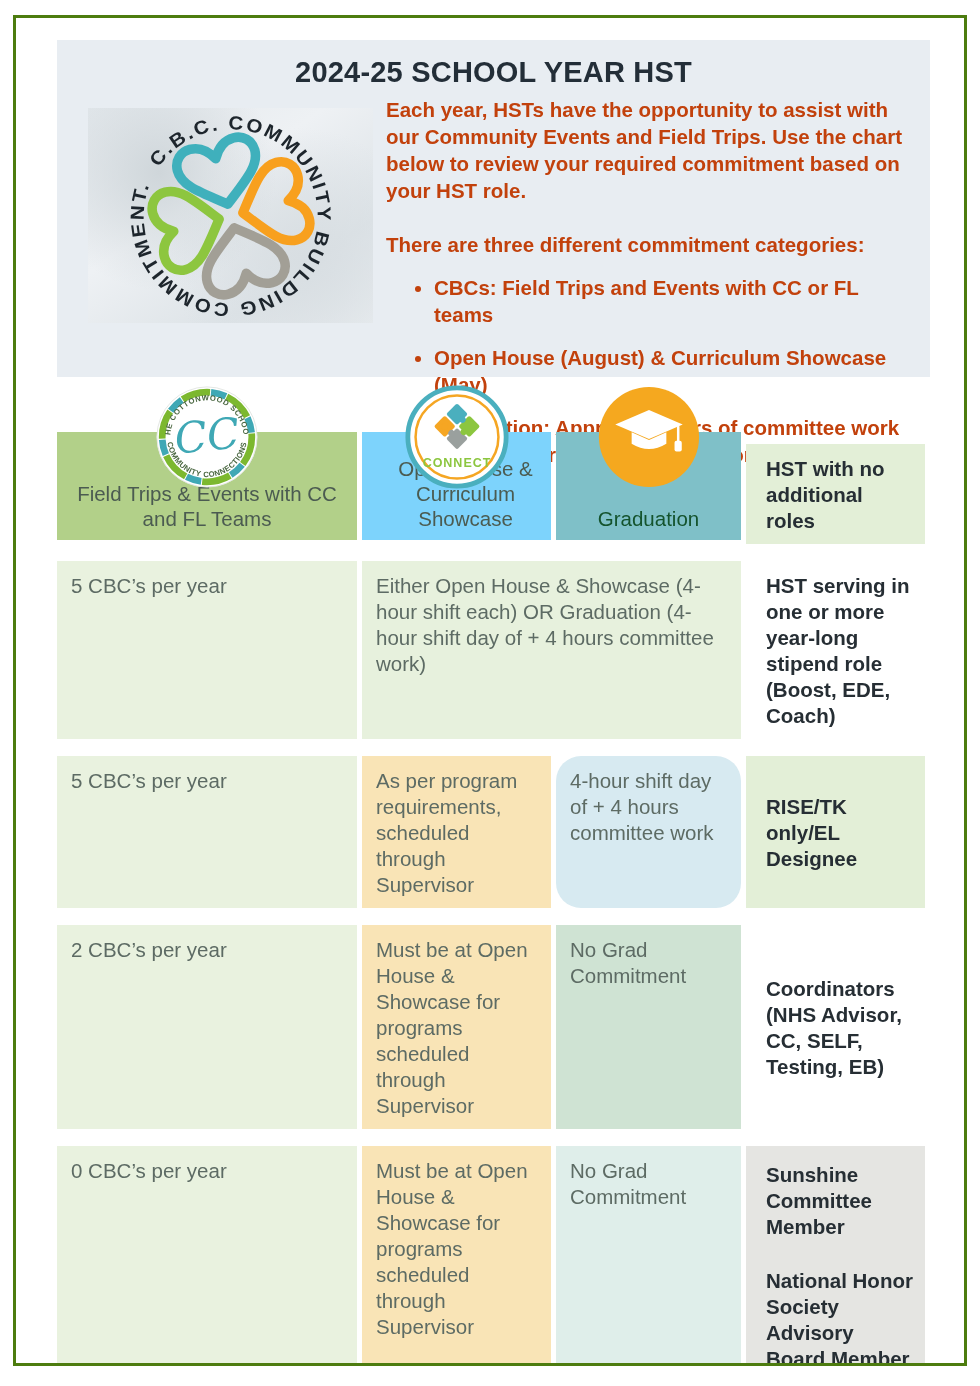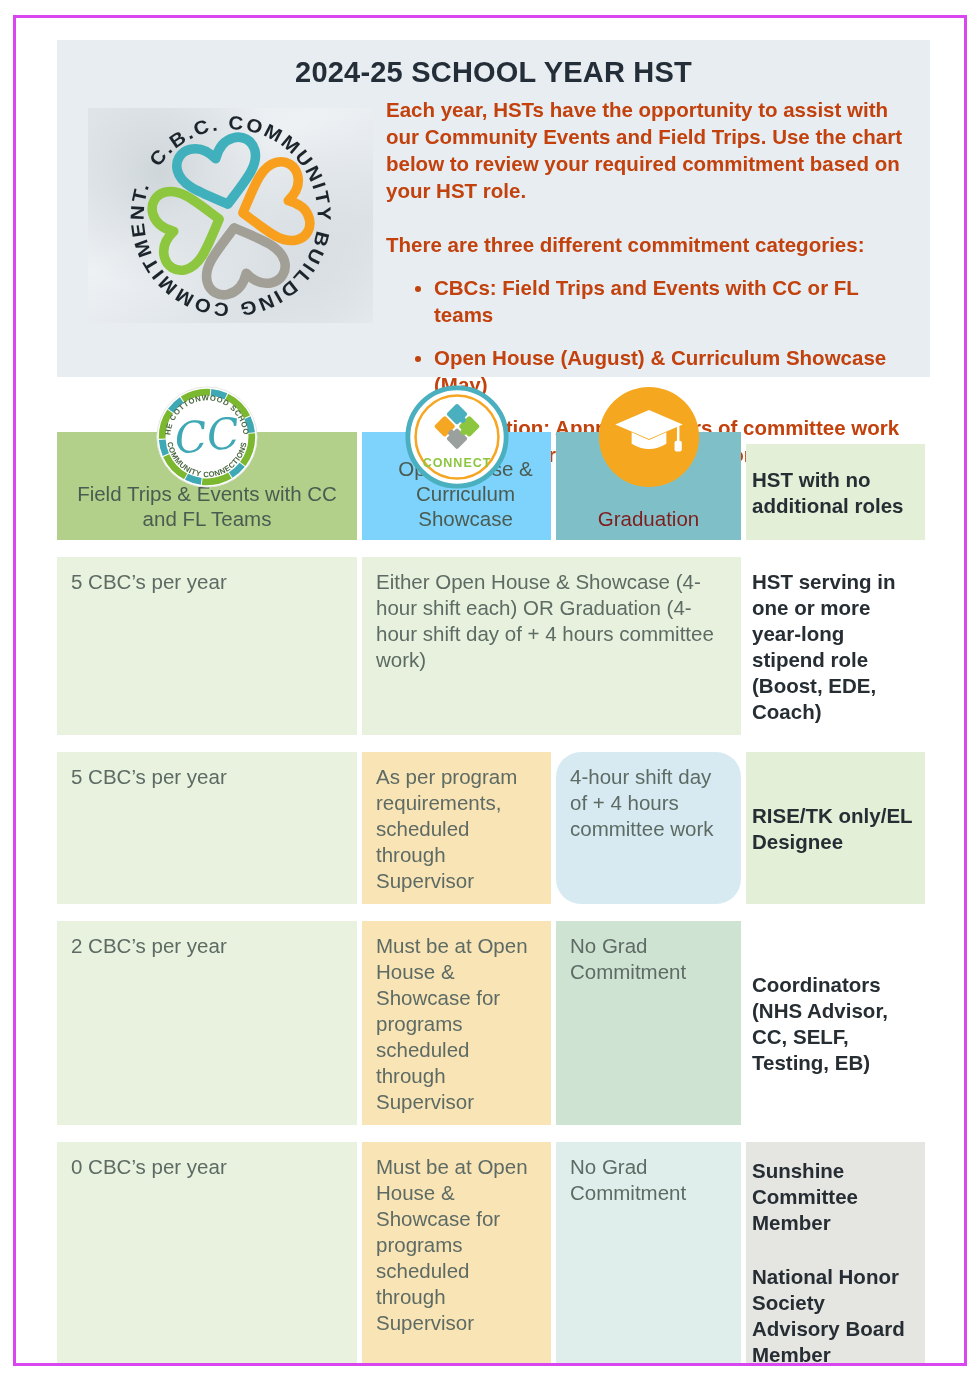--- a/index.html
+++ b/index.html
@@ -1,19 +1,19 @@
 <!DOCTYPE html>
 <html><head>
 <meta charset="utf-8">
 <style>
   * { margin:0; padding:0; box-sizing:border-box; }
   html,body { width:980px; height:1386px; background:#ffffff; font-family:"Liberation Sans", sans-serif; }
   .frame {
     position:absolute; left:13px; top:15px; width:954px; height:1351px;
-    border:3px solid #d946ef; background:#ffffff; overflow:hidden;
+    border:3px solid #4d7c0f; background:#ffffff; overflow:hidden;
   }
 
   
   .hero { margin:22px 34px 0 41px; width:873px; height:337px; background:#e8edf2; padding-top:14px; }
   .hero h1 { text-align:center; font-size:29px; line-height:36px; font-weight:bold; color:#232e38; letter-spacing:.2px; }
   .hero-body { display:flex; margin-top:18px; padding-left:31px; }
   .photo {
     width:285px; height:215px; flex:0 0 285px;
     background:
       radial-gradient(circle at 25% 30%, #cfd6da 0%, rgba(207,214,218,0) 45%),
@@ -24,30 +24,30 @@
   .intro { margin-left:13px; margin-top:-12px; width:535px; font-weight:bold; font-size:20.5px; line-height:27px; color:#c2410c; }
   .intro .cats { margin-top:27px; }
   .intro ul { margin-top:0; padding-left:32px; }
   .intro li { margin:16px; }
 
   
   .table-wrap { margin:55px 0 0 41px; width:868px; }
   .grid { display:grid; grid-template-columns:300px 189px 185px 179px; column-gap:5px; row-gap:5px; }
   .col-head { position:relative; height:108px; display:flex; align-items:flex-end; justify-content:center; }
   .col-head .lbl { width:100%; text-align:center; font-size:20.5px; line-height:25px; color:#4b5b51; padding:0 4px 9px 4px; }
-  .col-head.teal .lbl { color:#7f1d1d; }
+  .col-head.teal .lbl { color:#14532d; }
   .head-green { background:#b2d089; }
   .head-orange { background:#7dd3fc;padding-left:18px; }
   .head-teal { background:#7fc0c8; }
   .role-head { background:#ffffff; display:flex; align-items:flex-end; }
   .role-head .role-title { font-size:31px; font-weight:800; color:#20262b; letter-spacing:.5px; padding:0 0 6px 4px; }
   .badge { position:absolute; top:-48px; left:50%; transform:translateX(-50%); width:106px; height:106px; }
 
   .cell { padding:12px 12px 10px 14px; font-size:20.5px; line-height:26px; color:#5d6b64;margin-top:12px; }
-  .cell.role { font-weight:bold; color:#262e34; padding-left:6px; display:flex; flex-direction:column; justify-content:center; font-size:20.5px; line-height:26px; }
+  .cell.role { font-weight:bold; color:#262e34; padding-left:20px; display:flex; flex-direction:column; justify-content:center; font-size:20.5px; line-height:26px; }
   .bg-rolegreen { background:#e3efd7; }
   .bg-cbc { background:#e9f2df; }
   .bg-span { background:#e7f1dd; }
   .bg-orange { background:#f9e4b6; }
   .bg-blue { background:#d7eaf1;border-radius:25px; }
   .bg-mint { background:#cfe3d3; }
   .bg-aqua { background:#dfeeea; }
   .bg-gray { background:#e5e5e2; }
   .bg-olive { background:#dde8cb; }
   .h-r1 { min-height:78px; }

